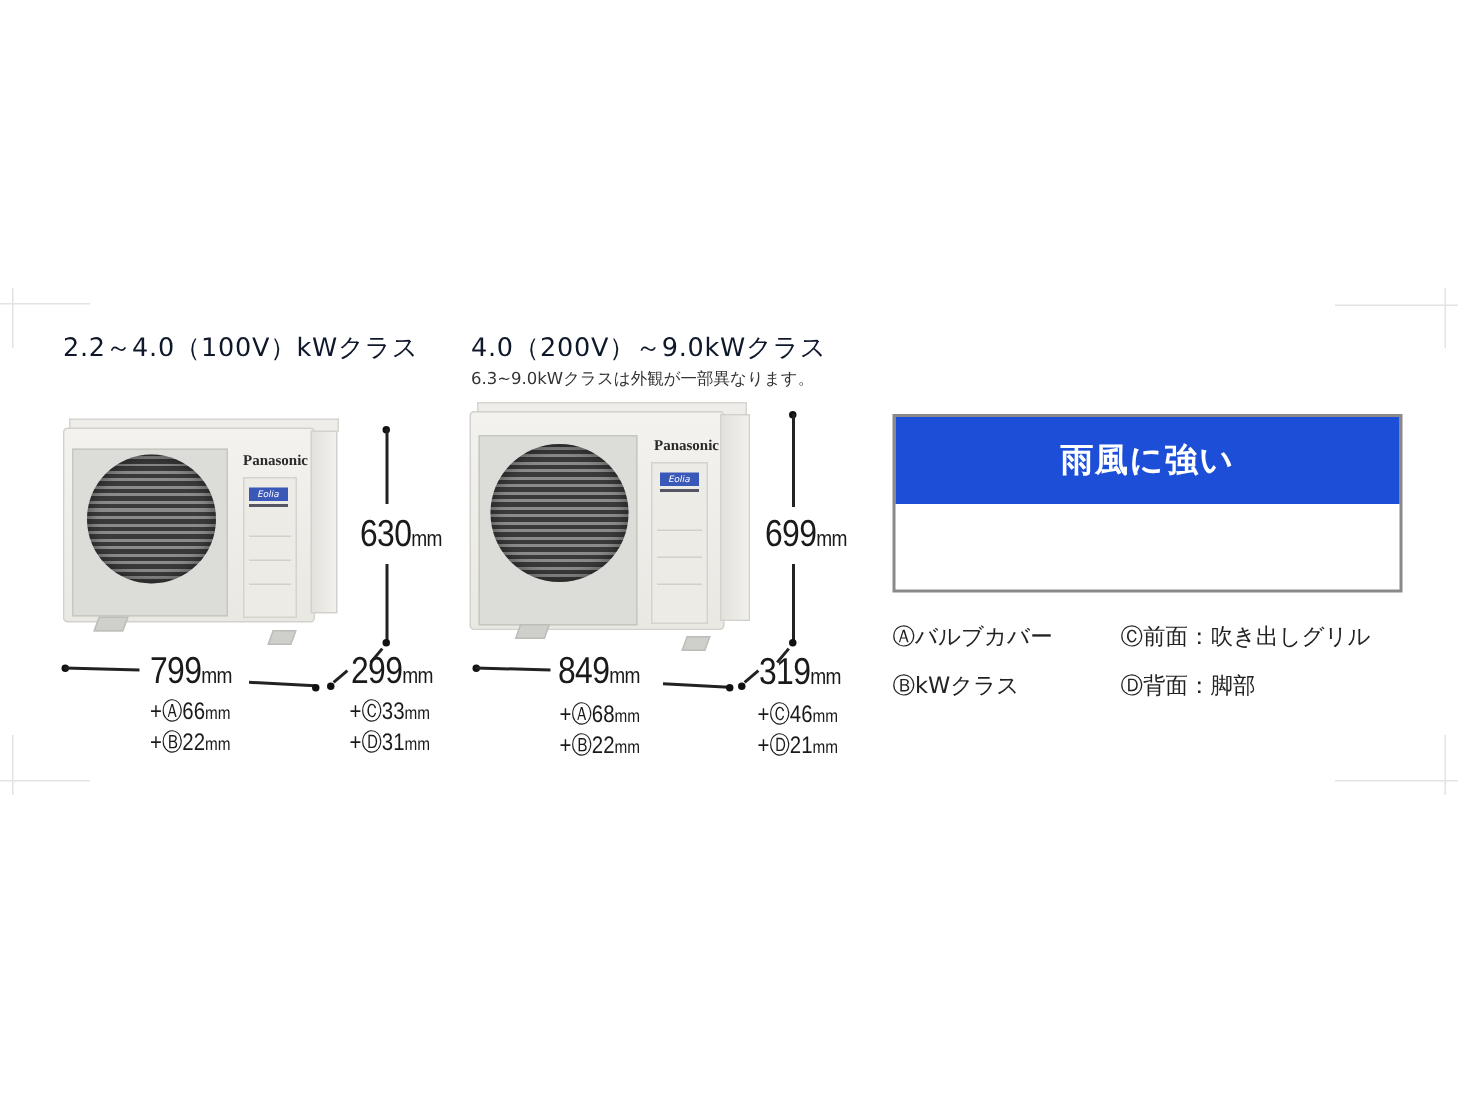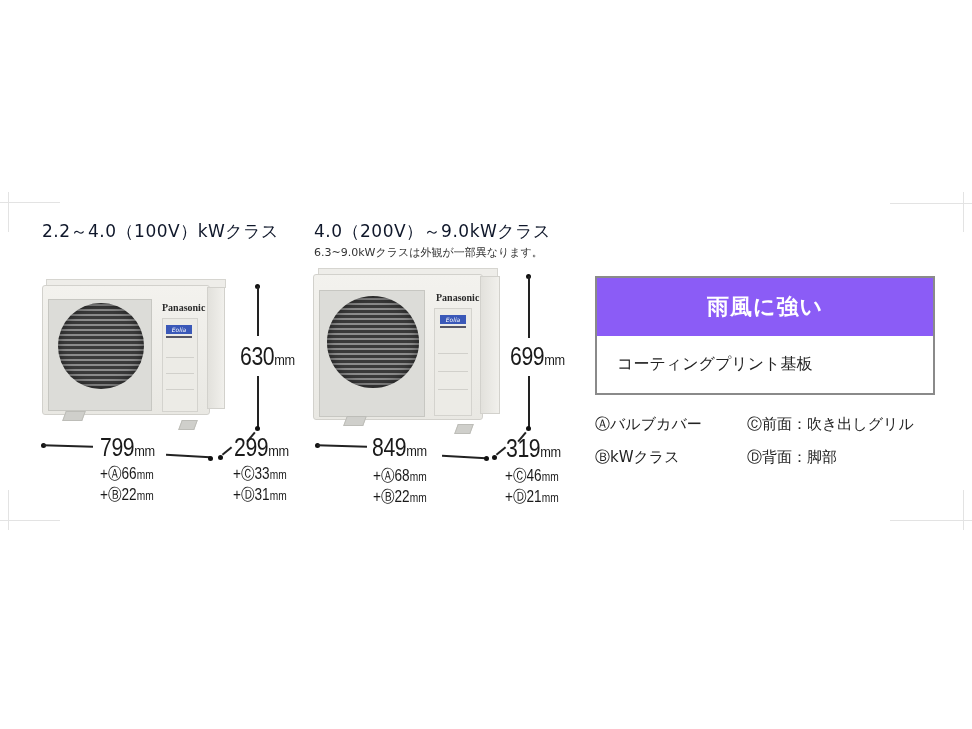--- a/index.html
+++ b/index.html
@@ -26,21 +26,21 @@
            box-shadow: inset 0 0 10px rgba(0,0,0,0.5); }
     .panel { position:absolute; background:#ecebe6; border:1px solid #d4d3ce; }
     .panel-line { position:absolute; left:3px; right:3px; height:1px; background:#d1d0cb; }
     .brand { position:absolute; font-family:Liberation Serif, serif; font-weight:bold; font-size:10px; color:#2a2a2a; }
     .badge { position:absolute; background:#3a58b8; color:#fff; font-size:6px; font-style:italic; text-align:center; line-height:9px; }
     .badge-sub { position:absolute; height:2px; background:#556; }
     .side { position:absolute; background:linear-gradient(90deg,#e2e1dc,#f1f0ec); border:1px solid #d2d1cc; }
     .foot { position:absolute; height:8px; background:#cfcfcb; border:1px solid #bdbdb8; transform:skewX(-20deg); }
     
     .feature-box { position:absolute; left:595px; top:276px; width:340px; height:119px; border:2px solid #8a8a8a; box-sizing:border-box; background:#fff; }
-    .feature-head { height:58px; background:#8b5cf6; color:#fff; font-size:22px; font-weight:bold; display:flex; align-items:center; justify-content:center; letter-spacing:1px; }
+    .feature-head { height:58px; background:#1d4ed8; color:#fff; font-size:22px; font-weight:bold; display:flex; align-items:center; justify-content:center; letter-spacing:1px; }
     .feature-body { height:57px; display:flex; align-items:center; padding-left:20px; font-size:16px; color:#222; }
     .legend-item { position:absolute; font-size:15px; color:#222; white-space:nowrap; }
   </style>
 </head>
 <body>
 
 <div class="crop-h" style="left:0;top:202px;width:60px;"></div>
 <div class="crop-v" style="left:8px;top:192px;height:40px;"></div>
 <div class="crop-h" style="left:890px;top:203px;width:82px;"></div>
 <div class="crop-v" style="left:963px;top:192px;height:40px;"></div>
@@ -155,21 +155,20 @@
 </div>
 <div class="abs dim-sub" style="left:505px;top:466px;">
   <span>+Ⓒ</span><span>46</span><span class="unit">mm</span>
 </div>
 <div class="abs dim-sub" style="left:505px;top:487px;">
   <span>+Ⓓ</span><span>21</span><span class="unit">mm</span>
 </div>
 
 <div class="feature-box">
   <div class="feature-head">雨風に強い</div>
-  <div class="feature-body">コーティングプリント基板</div>
 </div>
 
 <div class="legend-item" style="left:595px;top:415px;text-align:center;">
   <span>Ⓐ</span><span>バルブカバー</span>
 </div>
 <div class="legend-item" style="left:747px;top:415px;">
   <span>Ⓒ</span><span>前面：吹き出しグリル</span>
 </div>
 <div class="legend-item" style="left:595px;top:448px;">
   <span>Ⓑ</span><span>kWクラス</span>

